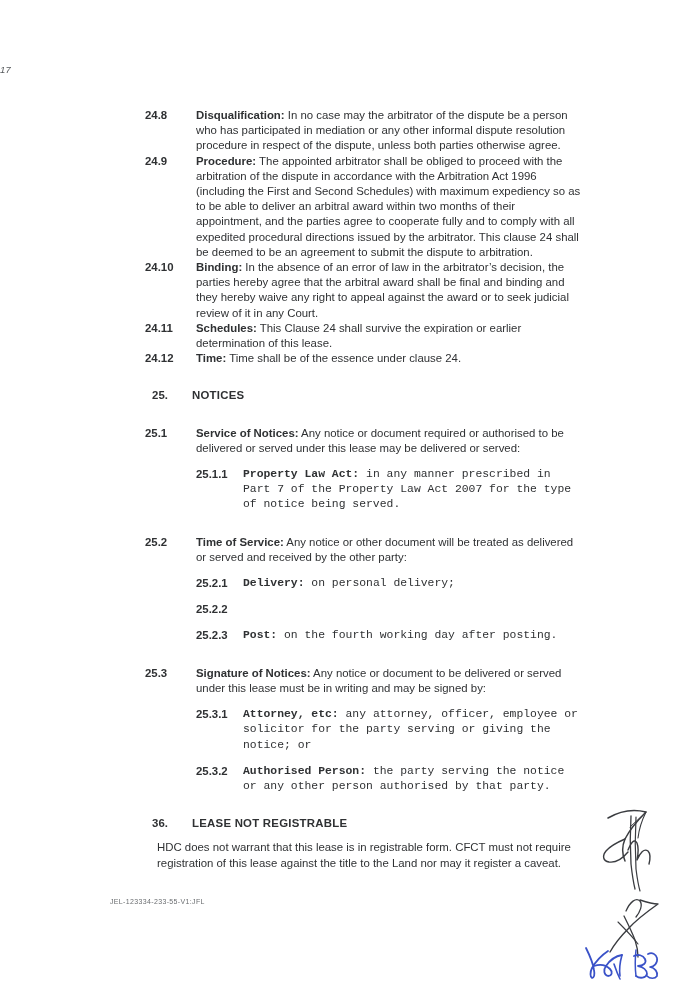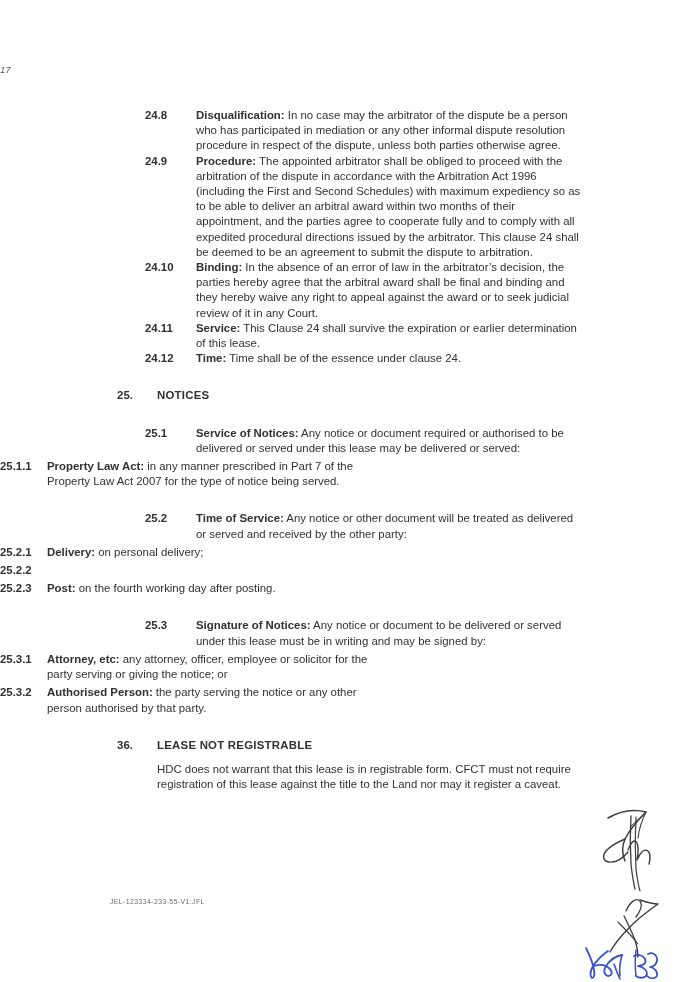--- a/index.html
+++ b/index.html
@@ -47,48 +47,50 @@
     line-height: 15.2px;
   }
 
   
   .lvl1 { padding-left: 117px; margin-top: 22px; }
   .lvl1 > .num {
     width: 40px;
     flex: 0 0 40px;
     font-weight: bold;
     letter-spacing: 0.1px;
+    margin-left: 35px;
   }
   .lvl1 > .txt {
     font-weight: bold;
     letter-spacing: 0.25px;
   }
 
   
   .lvl2 { padding-left: 145px; }
   .lvl2 > .num {
     width: 51px;
     flex: 0 0 51px;
     font-weight: bold;
   }
   .lvl2 > .txt {
     width: 385px;
     flex: 0 0 385px;
   }
 
   
-  .lvl3 { margin-top: 3px; }
+  .lvl3 { padding-left: 196px; margin-top: 11px; }
   .lvl3 > .num {
     width: 47px;
     flex: 0 0 47px;
     font-weight: bold;
   }
   .lvl3 > .txt {
     width: 337px;
     flex: 0 0 337px;
+    font-family: Liberation Mono, monospace;
   }
 
   
   .para-l2 {
     padding-left: 157px;
     width: 423px;
     font-size: 11.4px;
     line-height: 15.2px;
     margin-top: 9px;
   }
@@ -137,21 +139,21 @@
       <span class="txt"><span class="lbl">Procedure:</span><span> The appointed arbitrator shall be obliged to proceed with the arbitration of the dispute in accordance with the Arbitration Act 1996 (including the First and Second Schedules) with maximum expediency so as to be able to deliver an arbitral award within two months of their appointment, and the parties agree to cooperate fully and to comply with all expedited procedural directions issued by the arbitrator.  This clause 24 shall be deemed to be an agreement to submit the dispute to arbitration.</span></span>
     </div>
 
     <div class="clause lvl2">
       <span class="num">24.10</span>
       <span class="txt"><span class="lbl">Binding:</span><span> In the absence of an error of law in the arbitrator’s decision, the parties hereby agree that the arbitral award shall be final and binding and they hereby waive any right to appeal against the award or to seek judicial review of it in any Court.</span></span>
     </div>
 
     <div class="clause lvl2">
       <span class="num">24.11</span>
-      <span class="txt"><span class="lbl">Service:</span><span> This Clause 24 shall survive the expiration or earlier determination of this lease.</span></span>
+      <span class="txt"><span class="lbl">Schedules:</span><span> This Clause 24 shall survive the expiration or earlier determination of this lease.</span></span>
     </div>
 
     <div class="clause lvl2">
       <span class="num">24.12</span>
       <span class="txt"><span class="lbl">Time:</span><span> Time shall be of the essence under clause 24.</span></span>
     </div>
 
     <div class="clause lvl1">
       <span class="num">25.</span>
       <span class="txt">NOTICES</span>

